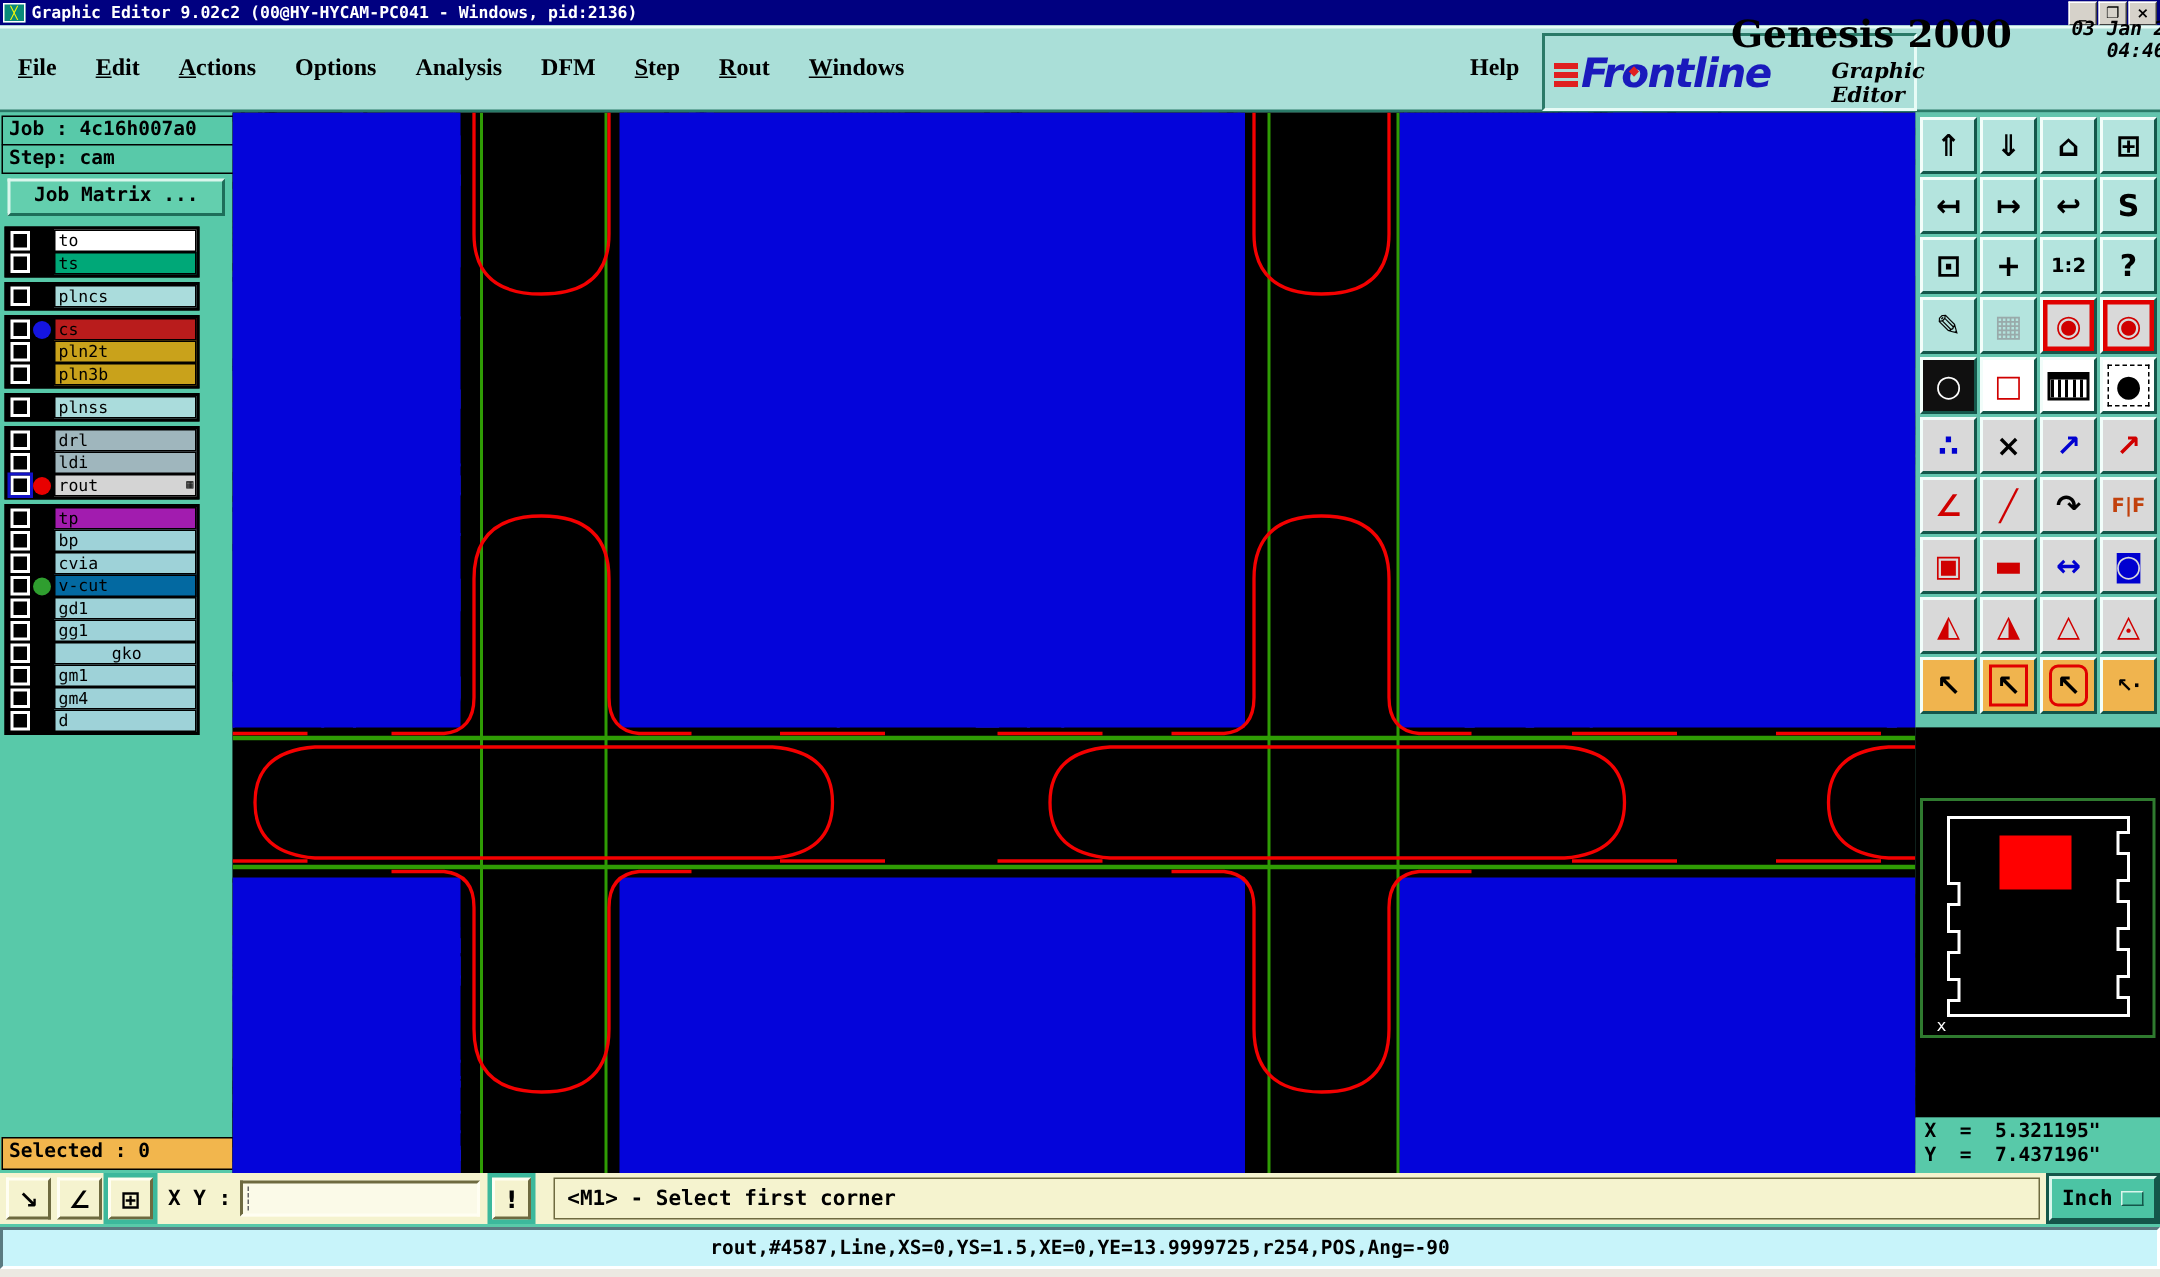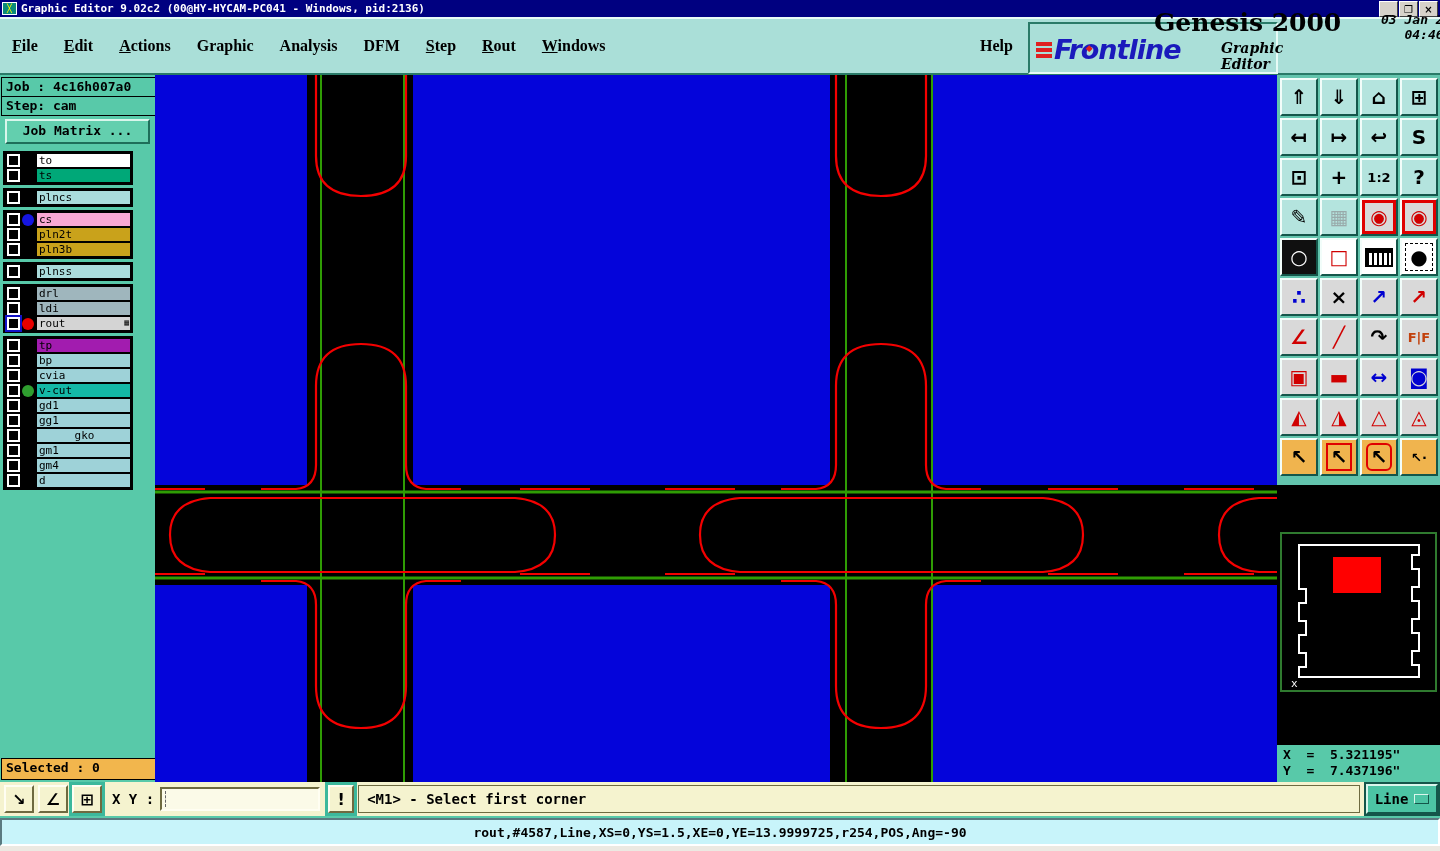--- a/index.html
+++ b/index.html
@@ -94,21 +94,21 @@
         display:flex;align-items:center;justify-content:center;font-size:16px;font-weight:bold;
         box-sizing:border-box;font-family:"DejaVu Sans",sans-serif;}
   .bbtn.hl{outline:3px solid #3cb89c;}
   #xy-label{font-size:14px;font-weight:bold;margin:0 6px 0 10px;white-space:pre;}
   #xy-input{width:160px;height:24px;background:#fbfae8;
             border-top:2px solid #6e6a40;border-left:2px solid #6e6a40;
             border-right:2px solid #fffef2;border-bottom:2px solid #fffef2;
             display:flex;align-items:center;padding-left:3px;box-sizing:border-box;}
   #caret{width:1px;height:16px;border-left:1px dashed #666;}
   #alert-btn{margin-left:8px;width:26px;height:28px;}
-  #message-area{flex:1;height:28px;margin-left:4px;background:#f5f3cf;
+  #message-area{flex:1;height:28px;margin-left:15px;background:#f5f3cf;
                 border:1px solid #6e6a40;font-size:14px;font-weight:bold;
                 display:flex;align-items:center;padding-left:8px;box-sizing:border-box;white-space:pre;}
   #units-btn{width:72px;height:30px;margin:0 2px 0 6px;background:#4cc4a4;
              border-top:2px solid #d9f6ec;border-left:2px solid #d9f6ec;
              border-right:2px solid #14564a;border-bottom:2px solid #14564a;
              outline:2px solid #14564a;
              display:flex;align-items:center;justify-content:center;gap:6px;
              font-size:14px;font-weight:bold;box-sizing:border-box;}
   #units-glyph{width:13px;height:8px;background:#4cc4a4;
                border-top:1px solid #d9f6ec;border-left:1px solid #d9f6ec;
@@ -131,21 +131,21 @@
     <div class="winbtn">❐</div>
     <div class="winbtn">×</div>
   </div>
 </div>
 
 <div class="abs" id="menustrip">
   <div id="menus">
       <div class="menu-item"><span class="mn">F</span>ile</div>
       <div class="menu-item"><span class="mn">E</span>dit</div>
       <div class="menu-item"><span class="mn">A</span>ctions</div>
-      <div class="menu-item">Graphic</div>
+      <div class="menu-item">Options</div>
       <div class="menu-item">Analysis</div>
       <div class="menu-item">DFM</div>
       <div class="menu-item"><span class="mn">S</span>tep</div>
       <div class="menu-item"><span class="mn">R</span>out</div>
       <div class="menu-item"><span class="mn">W</span>indows</div>
     </div>
   <div id="help-menu" class="menu-item">Help</div>
   <div id="brandpanel">
     <div id="logo">
       <div id="logo-stripes"></div>
@@ -180,21 +180,21 @@
           <div class="lind"></div>
           <div class="llab" style="background: rgb(170, 220, 220);">plncs</div>
         </div>
       </div>
       <div class="lgroup">
         <div class="lrow">
           <div class="lchk"></div>
           <div class="lind">
             <div class="ldot" style="background: rgb(21, 21, 224);"></div>
           </div>
-          <div class="llab" style="background: #f9a8d4;">cs</div>
+          <div class="llab" style="background: #b91c1c;">cs</div>
         </div>
         <div class="lrow">
           <div class="lchk"></div>
           <div class="lind"></div>
           <div class="llab" style="background: rgb(201, 162, 27);">pln2t</div>
         </div>
         <div class="lrow">
           <div class="lchk"></div>
           <div class="lind"></div>
           <div class="llab" style="background: rgb(201, 162, 27);">pln3b</div>
@@ -240,21 +240,21 @@
         <div class="lrow">
           <div class="lchk"></div>
           <div class="lind"></div>
           <div class="llab" style="background: rgb(158, 210, 216);">cvia</div>
         </div>
         <div class="lrow">
           <div class="lchk"></div>
           <div class="lind">
             <div class="ldot" style="background: rgb(47, 158, 47);"></div>
           </div>
-          <div class="llab" style="background: #14b8a6;">v-cut</div>
+          <div class="llab" style="background: #0369a1;">v-cut</div>
         </div>
         <div class="lrow">
           <div class="lchk"></div>
           <div class="lind"></div>
           <div class="llab" style="background: rgb(158, 210, 216);">gd1</div>
         </div>
         <div class="lrow">
           <div class="lchk"></div>
           <div class="lind"></div>
           <div class="llab" style="background: rgb(158, 210, 216);">gg1</div>
@@ -2233,21 +2233,21 @@
   <div class="bbtn">∠</div>
   <div class="bbtn hl">⊞</div>
   <div id="xy-label">X Y :</div>
   <div id="xy-input">
       <div id="caret"></div>
       <span></span>
     </div>
   <div class="bbtn hl" id="alert-btn">!</div>
   <div id="message-area">&lt;M1&gt; - Select first corner</div>
   <div id="units-btn">
-      <span>Line</span>
+      <span>Inch</span>
       <span id="units-glyph"></span>
     </div>
 </div>
 
 <div class="abs" id="statusbar">
     <span>rout,#4587,Line,XS=0,YS=1.5,XE=0,YE=13.9999725,r254,POS,Ang=-90</span>
   </div>
 <div class="abs" id="understrip"></div>
 
 </body></html>

